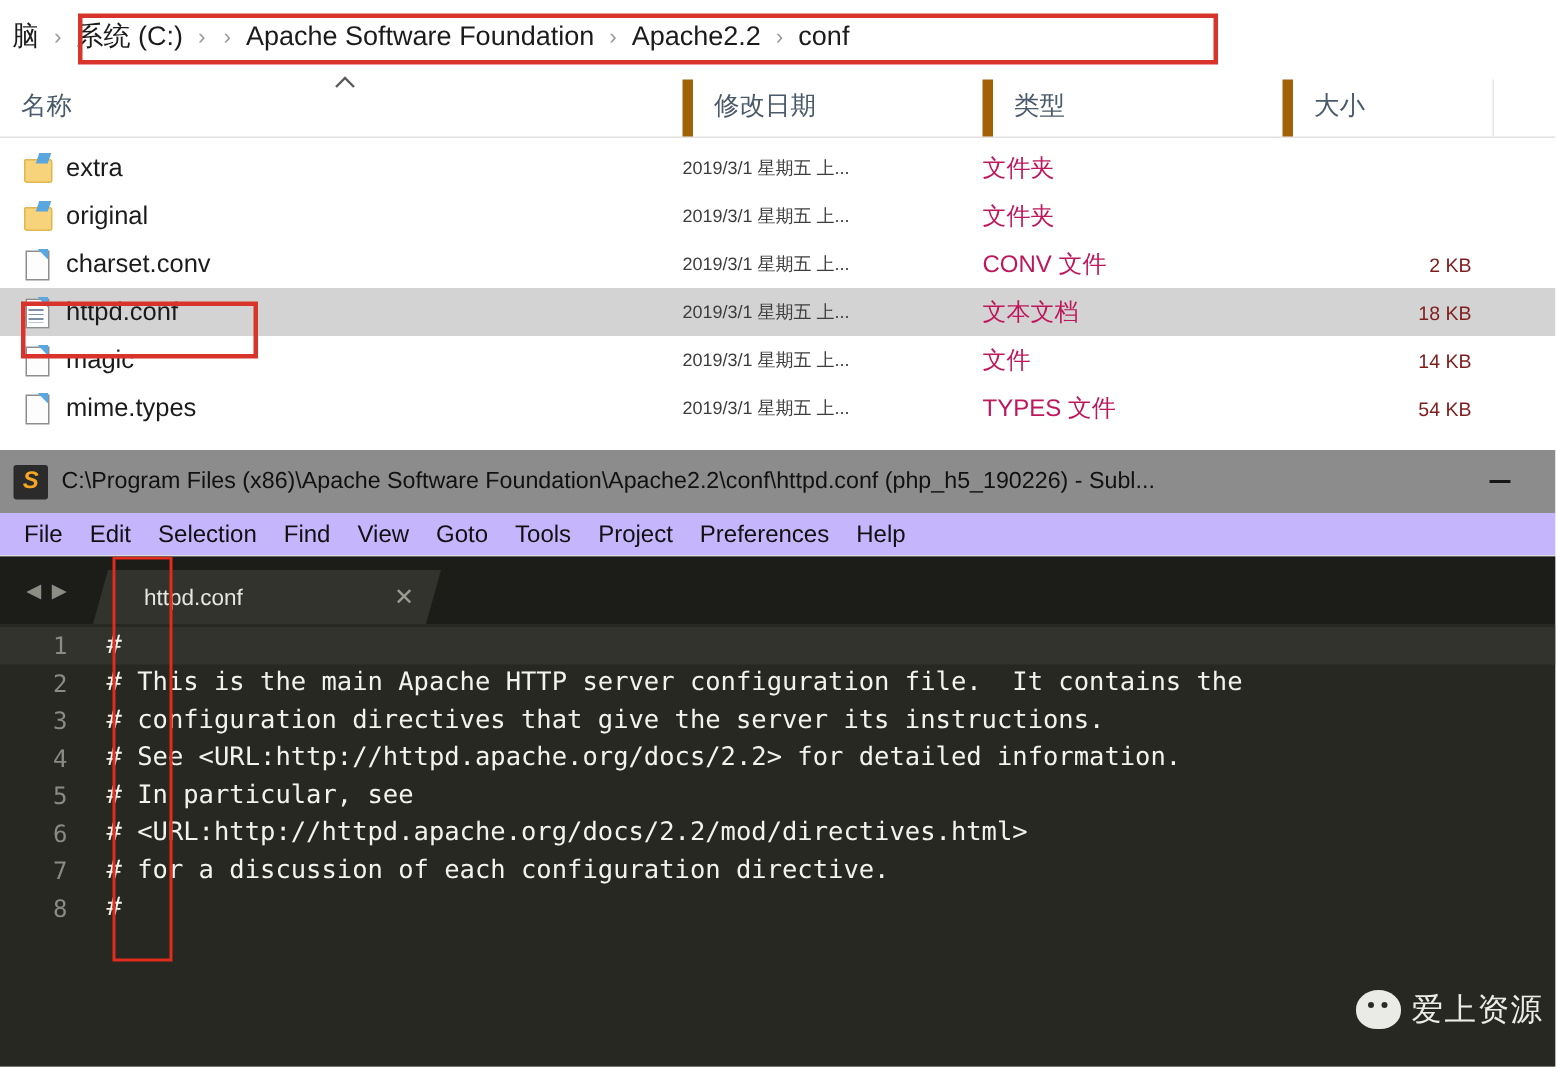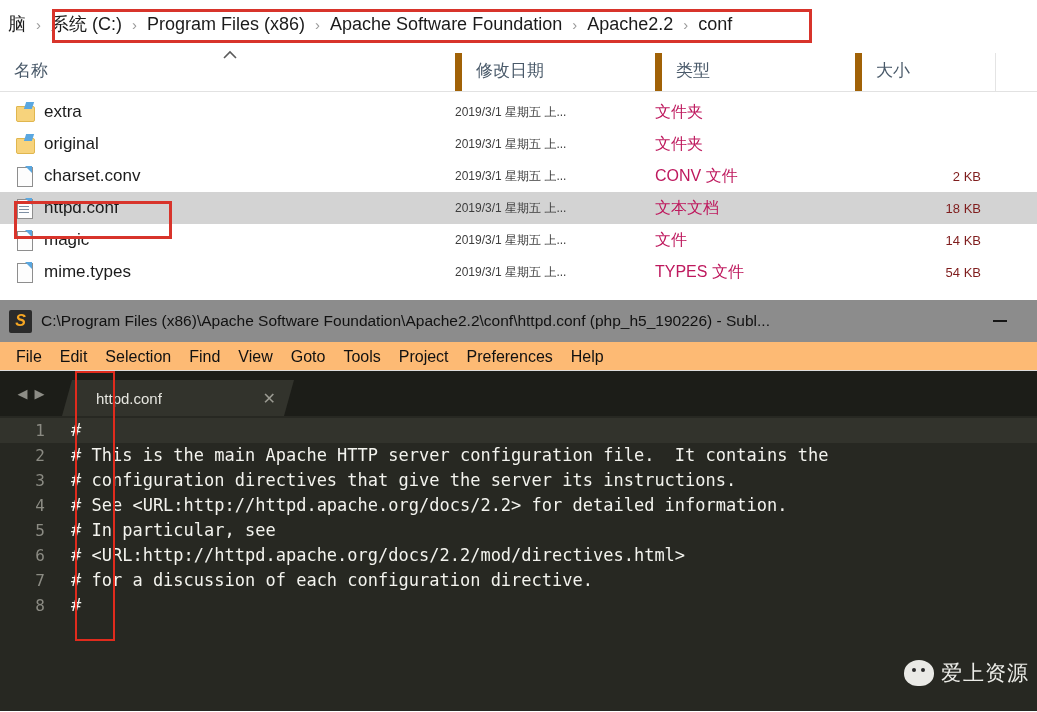--- a/index.html
+++ b/index.html
@@ -125,21 +125,21 @@
   }
   #min-btn {
     width: 74px; height: 42px; display: flex;
     align-items: center; justify-content: center; flex: none;
   }
   #min-btn i {
     display: block; width: 14px; height: 2px; background: #161616;
   }
 
   #menu-bar {
-    height: 29px; background: #fdba74; display: flex;
+    height: 29px; background: #c4b5fd; display: flex;
     align-items: center; padding-left: 7px; gap: 0px;
     border-bottom: 1px solid #dcdcdc;
   }
   .menu-item {
     font-size: 16px; color: #111111; padding: 0 9px; line-height: 29px;
     white-space: nowrap;
   }
 
   #editor-area {
     height: 340px; background: #272822; position: relative; overflow: hidden;
@@ -212,21 +212,20 @@
 </head>
 <body>
 
 <div id="explorer">
 
   <div id="breadcrumb-bar">
     <span class="crumb">脑</span>
     <span class="crumb-sep">›</span>
     <span class="crumb">系统 (C:)</span>
     <span class="crumb-sep">›</span>
-    <span class="crumb">Program Files (x86)</span>
     <span class="crumb-sep">›</span>
     <span class="crumb">Apache Software Foundation</span>
     <span class="crumb-sep">›</span>
     <span class="crumb">Apache2.2</span>
     <span class="crumb-sep">›</span>
     <span class="crumb">conf</span>
     <div id="crumb-highlight"></div>
   </div>
 
   <div id="col-head">

